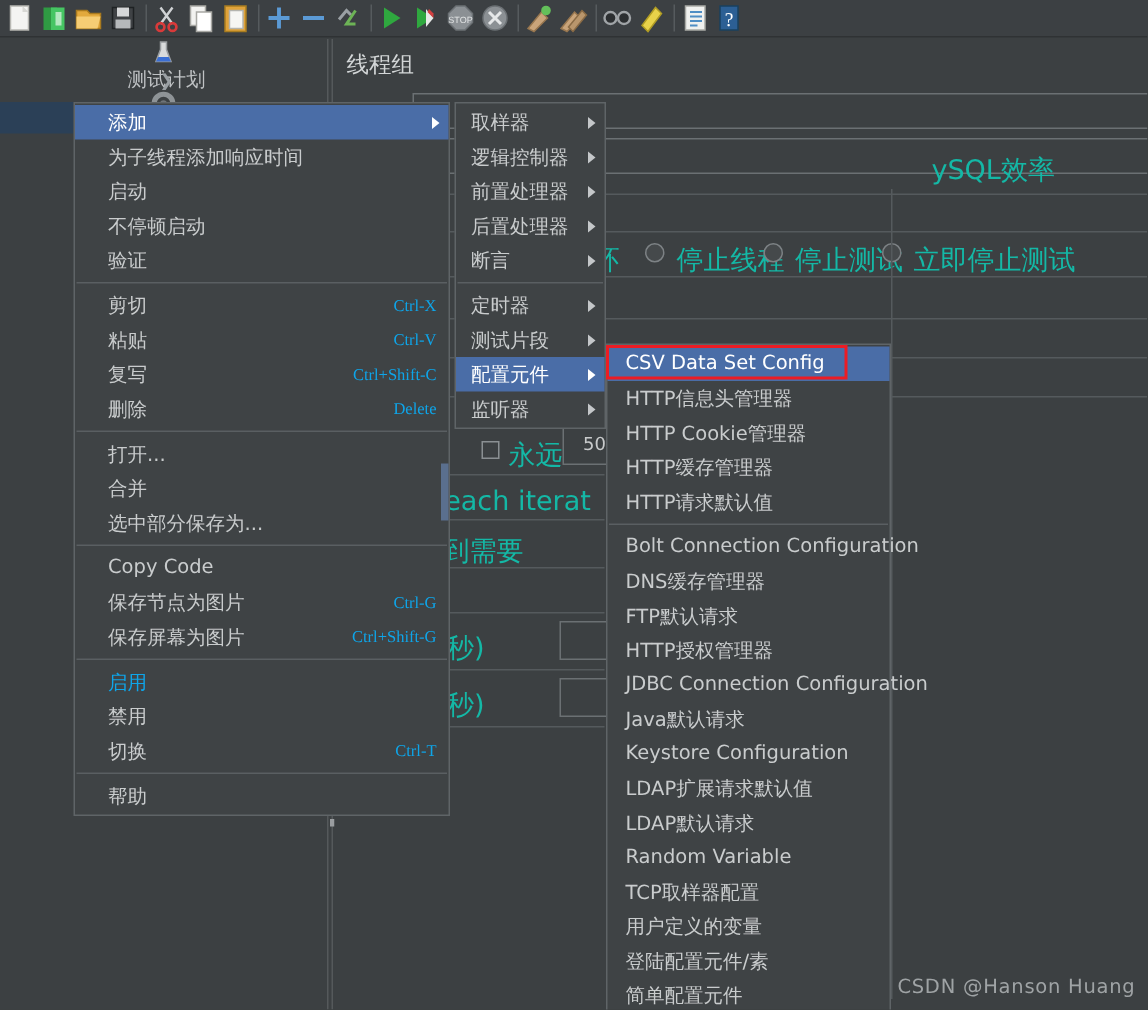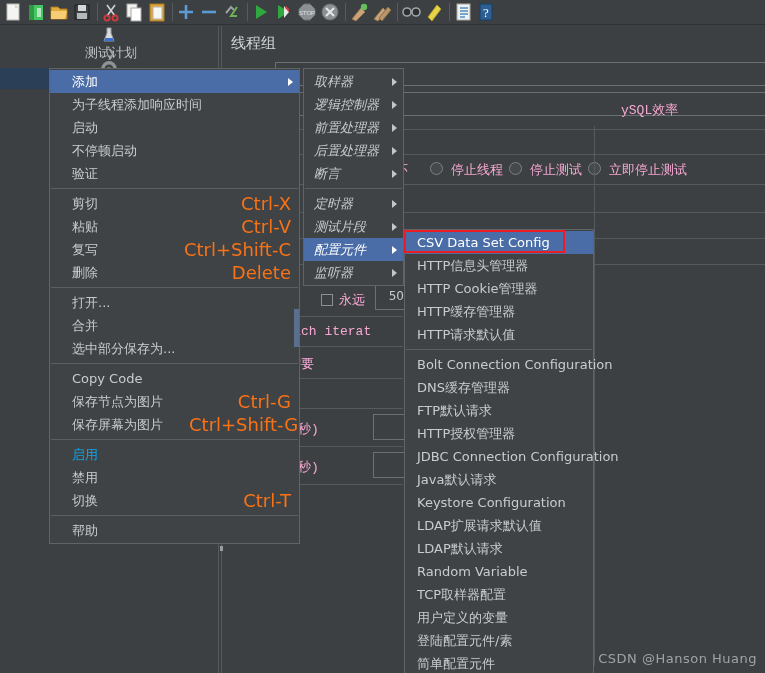--- a/index.html
+++ b/index.html
@@ -113,24 +113,23 @@
 
   
   #content-title {
     position: absolute;
     left: 8px; top: 8px;
     font-size: 15px;
     color: #d3d6d7;
   }
   .fld-label {
     position: absolute;
-    font-size: 13px;
-    color: #f9a8d4;
+    font-size: 18px;
+    color: #14b8a6;
     white-space: nowrap;
-    font-family: Liberation Mono, monospace;
   }
   .fld-box {
     position: absolute;
     background: #3c4042;
     border: 1px solid #6b7073;
     box-sizing: border-box;
     font-size: 12px;
     color: #c8cacb;
     padding: 2px 4px;
     line-height: 17px;
@@ -186,43 +185,44 @@
     font-size: 13px;
     color: #c9cccd;
     white-space: nowrap;
     position: relative;
   }
   .mi.hl { background: #4a6da7; color: #ffffff; }
   .mi.dimmed { color: #0ea5e9; }
   .mi .mi-text { flex: 1 1 auto; }
   .mi .mi-accel {
     margin-left: 26px;
-    color: #f97316;
-    font-size: 18px;
+    color: #0ea5e9;
+    font-size: 11px;
     flex: 0 0 auto;
+    font-family: Liberation Serif, serif;
   }
   .mi .arrow {
     position: absolute;
     right: 6px; top: 50%;
     margin-top: -4px;
     width: 0; height: 0;
     border-left: 5px solid #c4c7c9;
     border-top: 4px solid transparent;
     border-bottom: 4px solid transparent;
   }
   .mi.hl .arrow { border-left-color: #ffffff; }
   .msep {
     height: 1px;
     background: #5a5f62;
     margin: 3px 1px;
   }
   #menu1 { left: 49px; top: 68px; width: 251px; }
   #menu2 { left: 303px; top: 68px; width: 101px; }
   #menu3 { left: 404px; top: 229px; width: 190px; }
-  #menu2 .mi { padding-left: 10px; padding-right: 16px; font-style: italic; }
+  #menu2 .mi { padding-left: 10px; padding-right: 16px; }
   #menu3 .mi { padding-left: 12px; }
   #menu1 .mi { padding-left: 22px; padding-right: 8px; }
 
   .red-highlight {
     position: absolute;
     left: 404px; top: 230px;
     width: 161px; height: 23px;
     border: 2px solid #ec1c24;
     box-sizing: border-box;
     z-index: 60;

